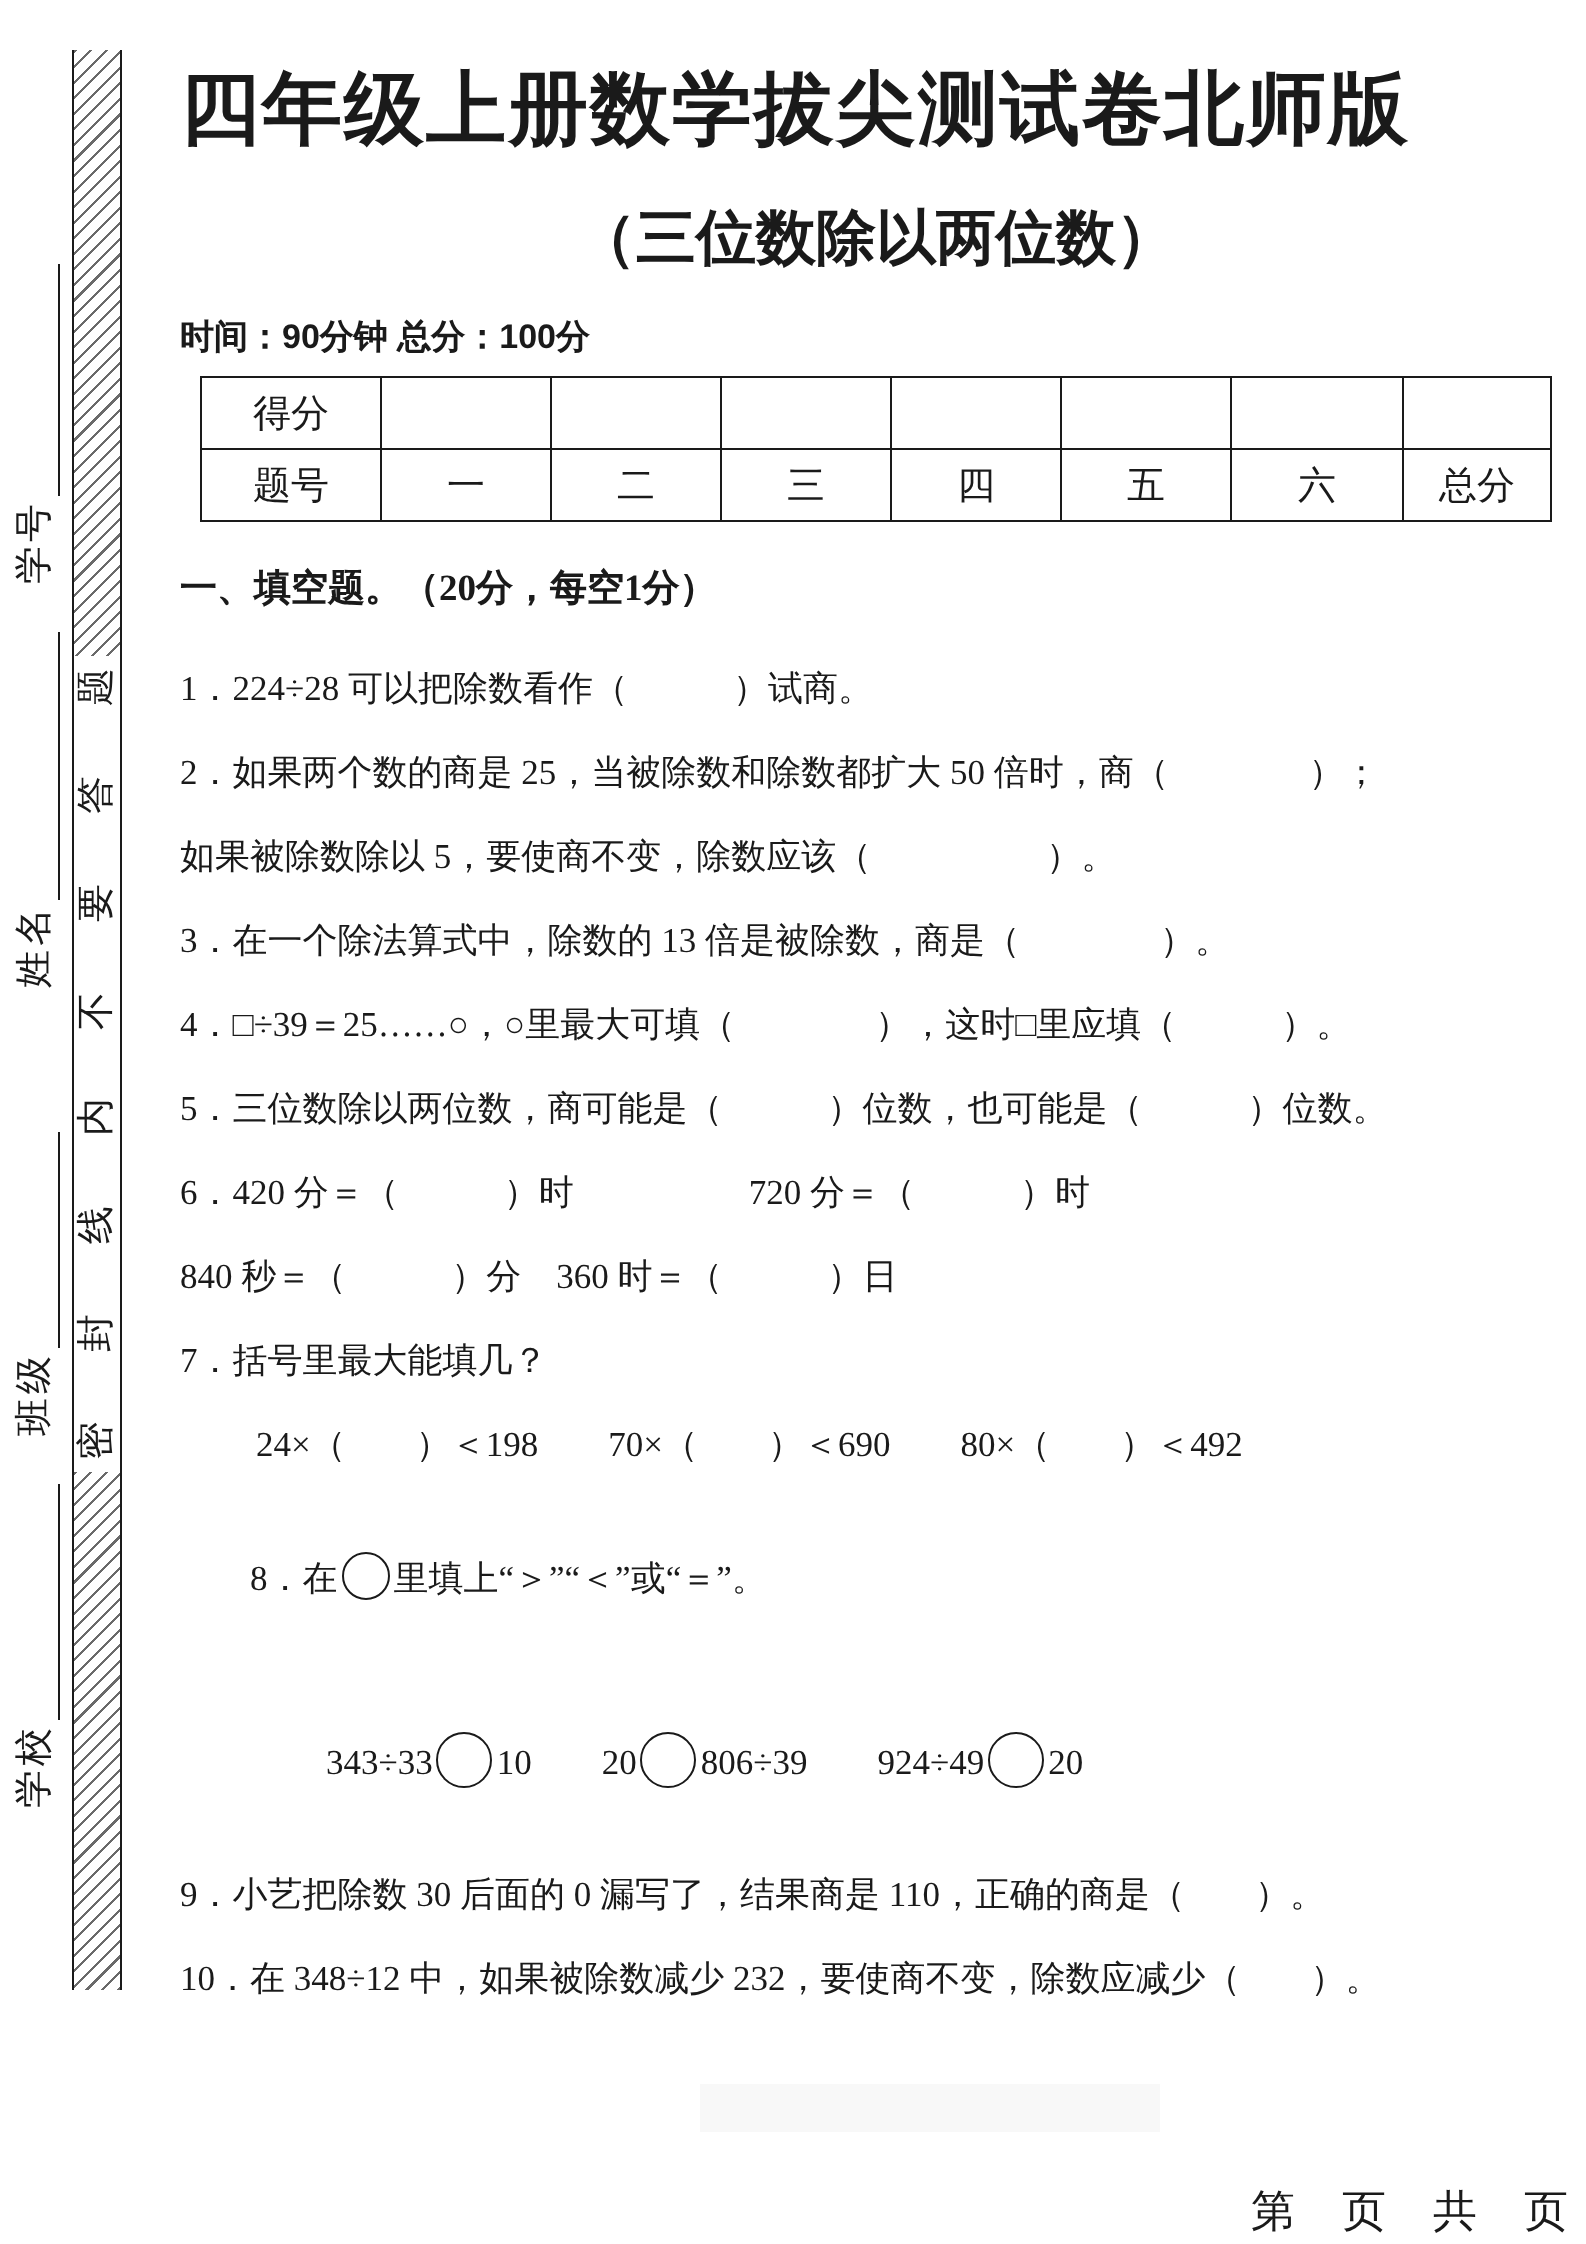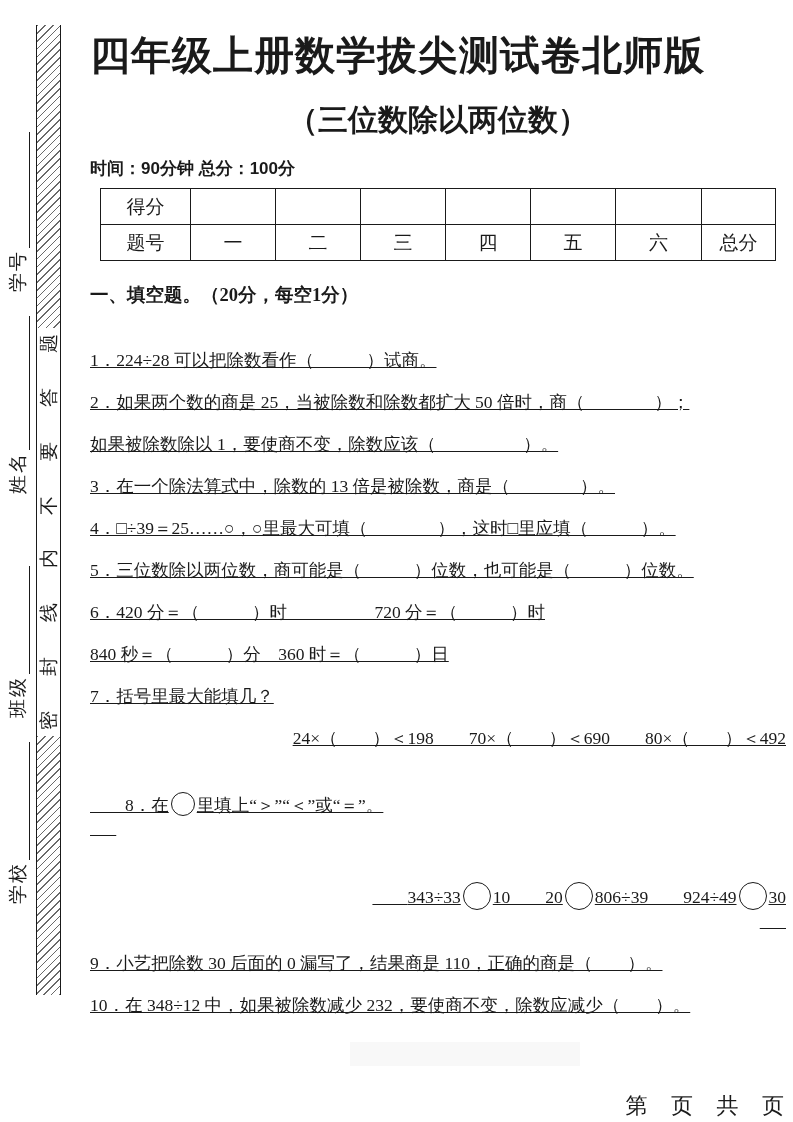--- a/index.html
+++ b/index.html
@@ -63,26 +63,26 @@
   table#score-table{
     border-collapse:collapse;margin:8px 0 0 10px;table-layout:fixed;
   }
   #score-table td{
     border:1.6px solid #1a1a1a;height:35px;text-align:center;
     font-size:19px;padding:0;
   }
   #section-one-heading{
     margin:22px 0 0 0;font-weight:bold;font-size:18.5px;line-height:24px;
   }
-  #question-list{margin-top:42px;text-decoration:underline;}
+  #question-list{margin-top:26px;}
   .q{
     margin:0 0 19px 0;font-size:17.5px;line-height:23px;
     white-space:pre-wrap;
   }
-  .q.indent{padding-left:38px;text-align:right;}
+  .q.indent{padding-left:38px;}
   .circle{
     display:inline-block;width:26px;height:26px;
     border:1.5px solid #1a1a1a;border-radius:50%;
     vertical-align:-7px;margin:0 2px;
   }
   .circle.small{width:22px;height:22px;vertical-align:-5px;}
 
   
   #page-footer{
     position:absolute;bottom:1px;left:0;width:100%;
@@ -168,33 +168,33 @@
           <td>总分</td>
         </tr>
       </tbody>
     </table>
 
     <div id="section-one-heading">一、填空题。（20分，每空1分）</div>
 
     <div id="question-list">
       <p class="q">1．224÷28 可以把除数看作（　　　）试商。</p>
       <p class="q">2．如果两个数的商是 25，当被除数和除数都扩大 50 倍时，商（　　　　）；</p>
-      <p class="q">如果被除数除以 1，要使商不变，除数应该（　　　　　）。</p>
+      <p class="q">如果被除数除以 5，要使商不变，除数应该（　　　　　）。</p>
       <p class="q">3．在一个除法算式中，除数的 13 倍是被除数，商是（　　　　）。</p>
       <p class="q">4．□÷39＝25……○，○里最大可填（　　　　），这时□里应填（　　　）。</p>
       <p class="q">5．三位数除以两位数，商可能是（　　　）位数，也可能是（　　　）位数。</p>
       <p class="q">6．420 分＝（　　　）时　　　　　720 分＝（　　　）时</p>
       <p class="q">840 秒＝（　　　）分　360 时＝（　　　）日</p>
       <p class="q">7．括号里最大能填几？</p>
       <p class="q indent">24×（　　）＜198　　70×（　　）＜690　　80×（　　）＜492</p>
       <p class="q">
         <span>8．在</span><span class="circle small"></span><span>里填上“＞”“＜”或“＝”。</span>
       </p>
       <p class="q indent">
-        <span>343÷33</span><span class="circle"></span><span>10　　20</span><span class="circle"></span><span>806÷39　　924÷49</span><span class="circle"></span><span>30</span>
+        <span>343÷33</span><span class="circle"></span><span>10　　20</span><span class="circle"></span><span>806÷39　　924÷49</span><span class="circle"></span><span>20</span>
       </p>
       <p class="q">9．小艺把除数 30 后面的 0 漏写了，结果商是 110，正确的商是（　　）。</p>
       <p class="q">10．在 348÷12 中，如果被除数减少 232，要使商不变，除数应减少（　　）。</p>
     </div>
   </div>
 
   <div id="scan-artifact"></div>
   <div id="page-footer">第 页 共 页</div>
 
 </div>

